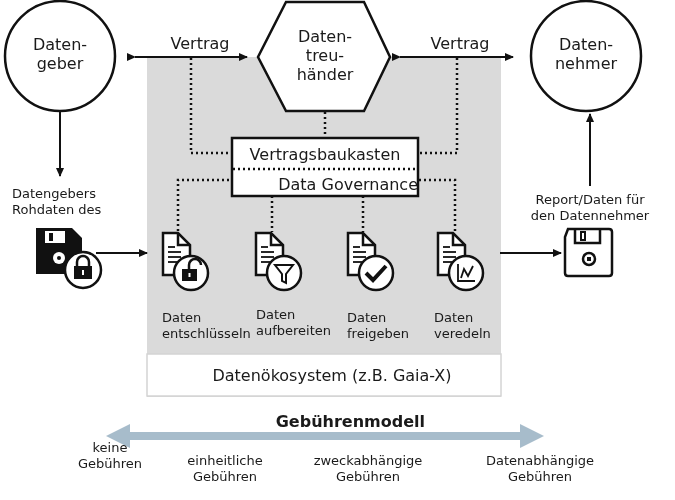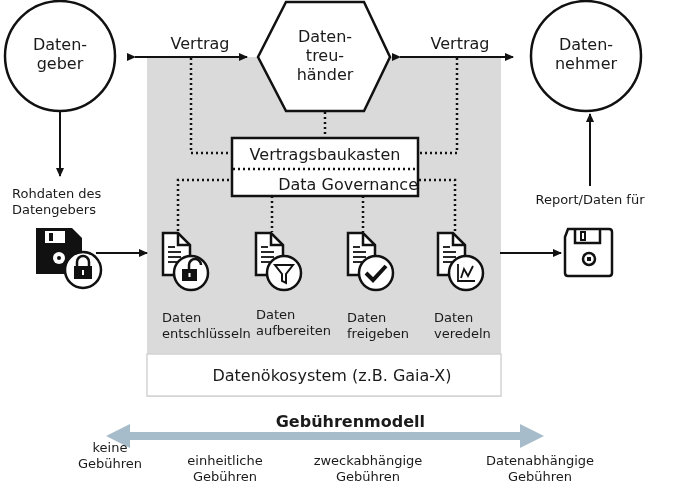--- a/index.html
+++ b/index.html
@@ -148,25 +148,26 @@
     <div>treu-</div>
     <div>händer</div>
 </div>
 <div class="lbl big" style="left:160px; top:34px; width:80px;">Vertrag</div>
 <div class="lbl big" style="left:420px; top:34px; width:80px;">Vertrag</div>
 
 <div class="lbl big" style="left:232px; top:145px; width:186px;">Vertragsbaukasten</div>
 <div class="lbl big" style="left:232px; top:175px; width:186px;text-align:right;">Data Governance</div>
 
 <div class="lbl lbl-left" style="left:12px; top:186px;">
-  <div>Rohdaten des</div>
-    <div>Datengebers</div>
+  <div>Datengebers</div>
+    <div>Rohdaten des</div>
 </div>
 <div class="lbl" style="left:520px; top:192px; width:140px;">
   <div>Report/Daten für</div>
+    <div>den Datennehmer</div>
 </div>
 
 <div class="lbl lbl-left" style="left:162px; top:310px;">
   <div>Daten</div>
     <div>entschlüsseln</div>
 </div>
 <div class="lbl lbl-left" style="left:256px; top:307px;">
   <div>Daten</div>
     <div>aufbereiten</div>
 </div>

